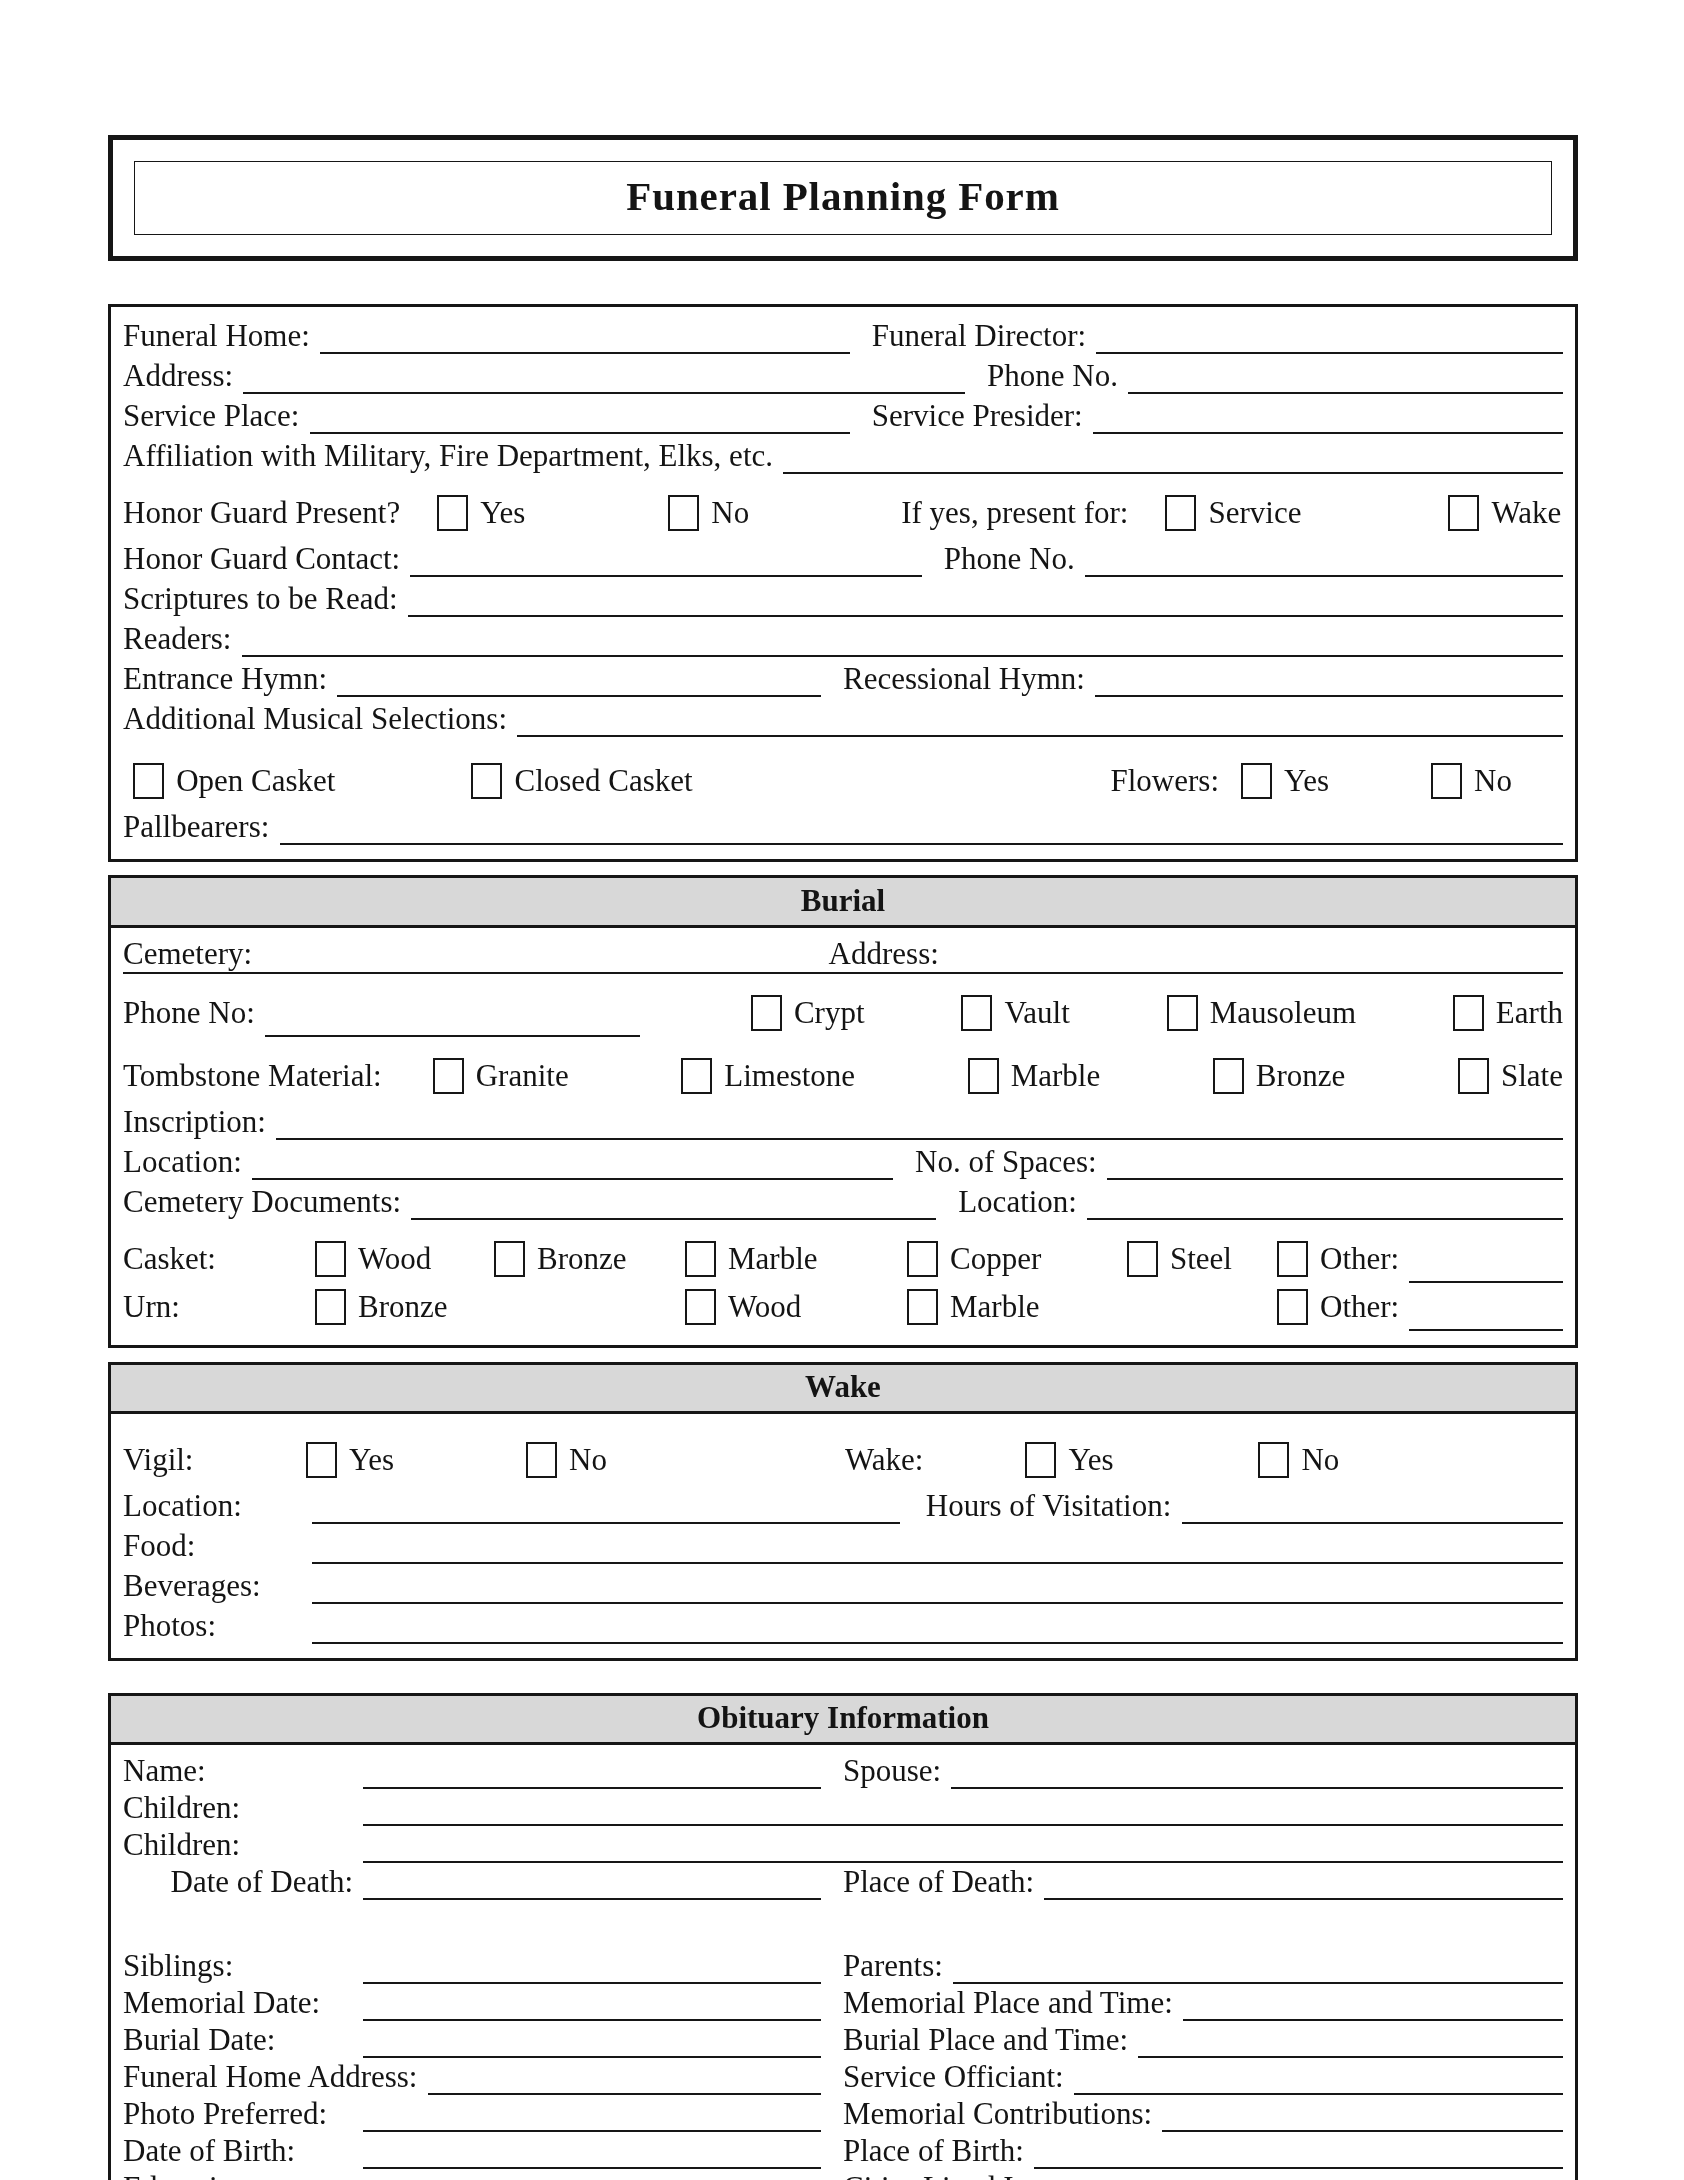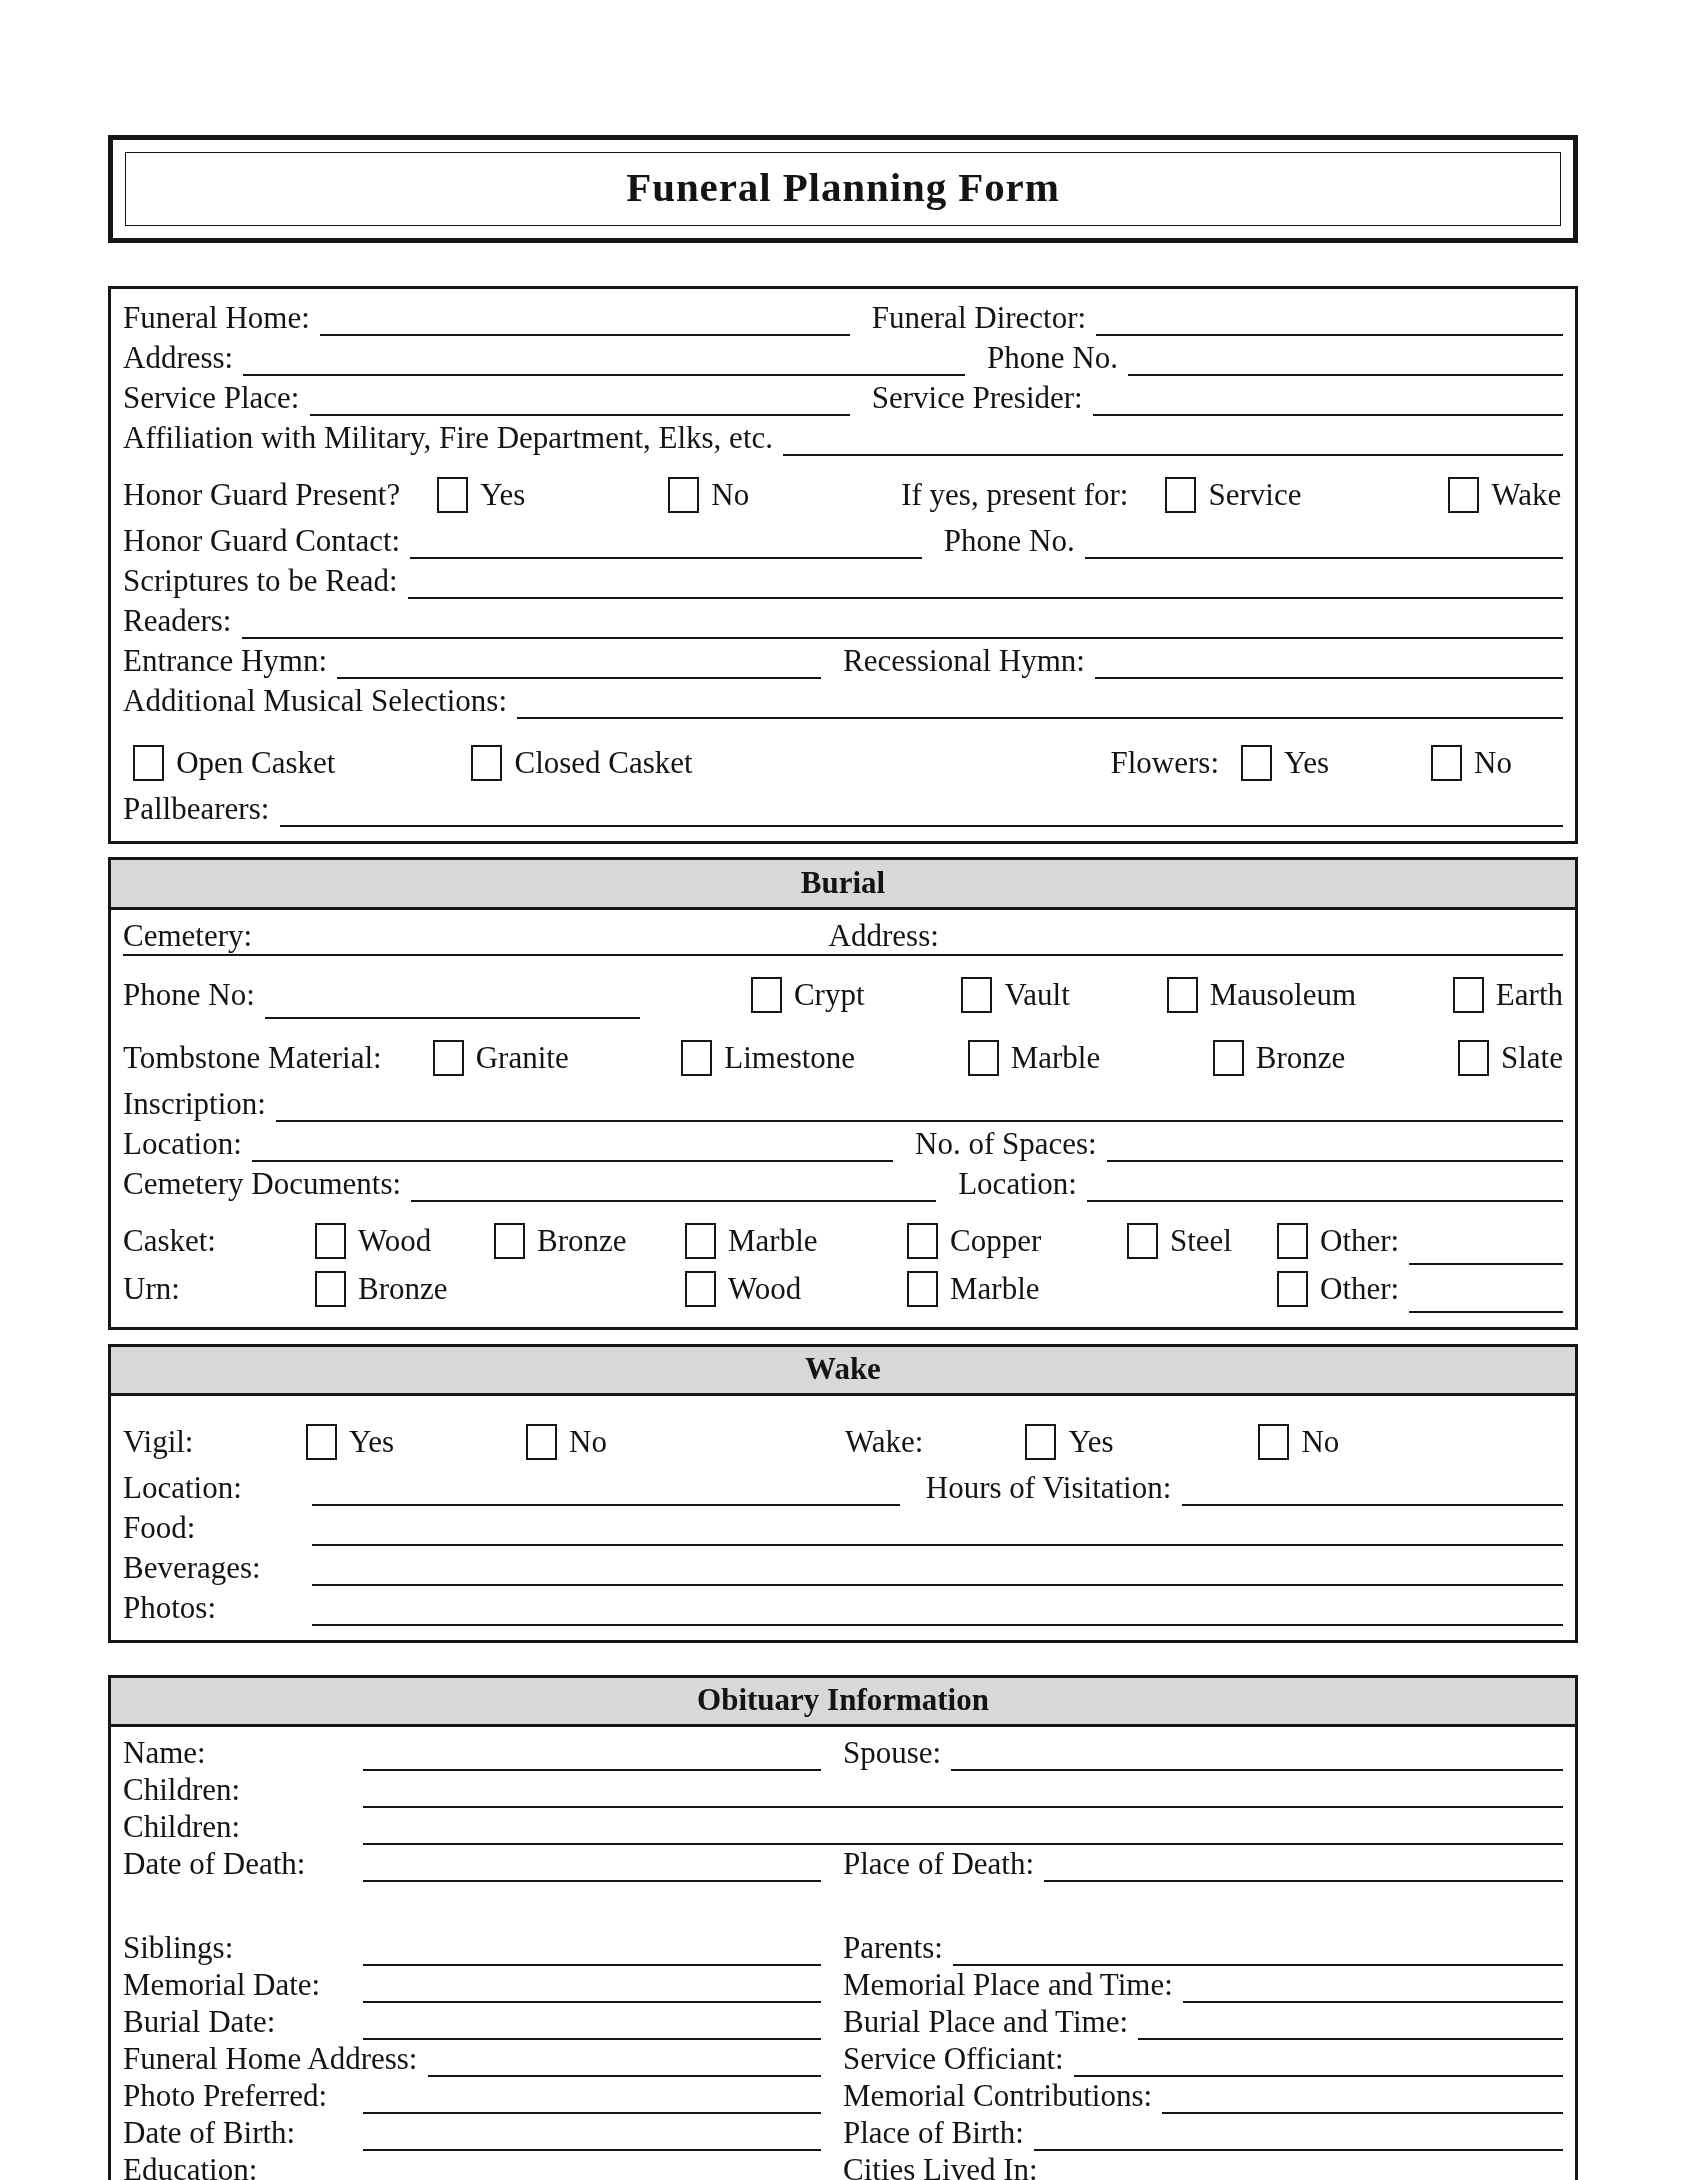--- a/index.html
+++ b/index.html
@@ -3,21 +3,21 @@
 <meta charset="utf-8">
 <style>
   html,body{margin:0;padding:0;}
   body{
     width:1685px;height:2181px;background:#ffffff;color:#141414;
     font-family:"Liberation Serif","DejaVu Serif",serif;
     overflow:hidden;
   }
   .page{padding:135px 107px 0 108px;box-sizing:border-box;}
   
-  .titlebox{border:5.1px solid #161616;padding:12px;}
+  .titlebox{border:5.1px solid #161616;padding:21px;}
   .titlebox-inner{border:1.7px solid #161616;text-align:center;padding:10.2px 0 13.6px;}
   .title{font-size:41px;font-weight:bold;letter-spacing:0.9px;}
   
   .section{border:3.4px solid #161616;margin-top:13.6px;}
   .section.first{margin-top:43px;}
   .section.biggap{margin-top:32px;}
   .sec-h{
     background:#d8d8d8;border-bottom:3.4px solid #161616;
     text-align:center;font-weight:bold;font-size:31px;padding:4.3px 0 6px;
   }
@@ -396,21 +396,21 @@
         <span class="lbl" style="width:230px;">Children:</span>
         <span class="line"></span>
       </div>
 
       <div class="row">
         <span class="lbl" style="width:230px;">Children:</span>
         <span class="line"></span>
       </div>
 
       <div class="row">
-        <div class="half" style="flex:0 0 50%;">
+        <div class="half" style="flex:0 0 50%;text-align:right;">
           <span class="lbl" style="width:230px;">Date of Death:</span>
           <span class="line" style="margin-right:22px;"></span>
         </div>
         <div class="half" style="flex:1;">
           <span class="lbl">Place of Death:</span>
           <span class="line"></span>
         </div>
       </div>
 
       <div class="row">

